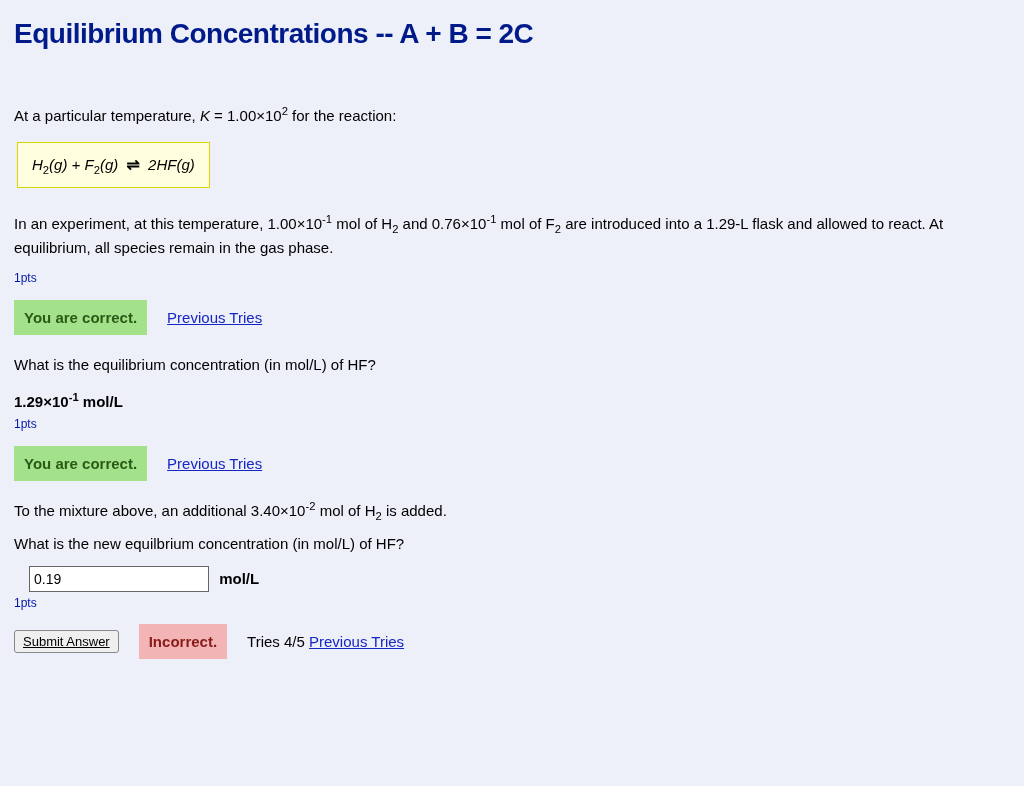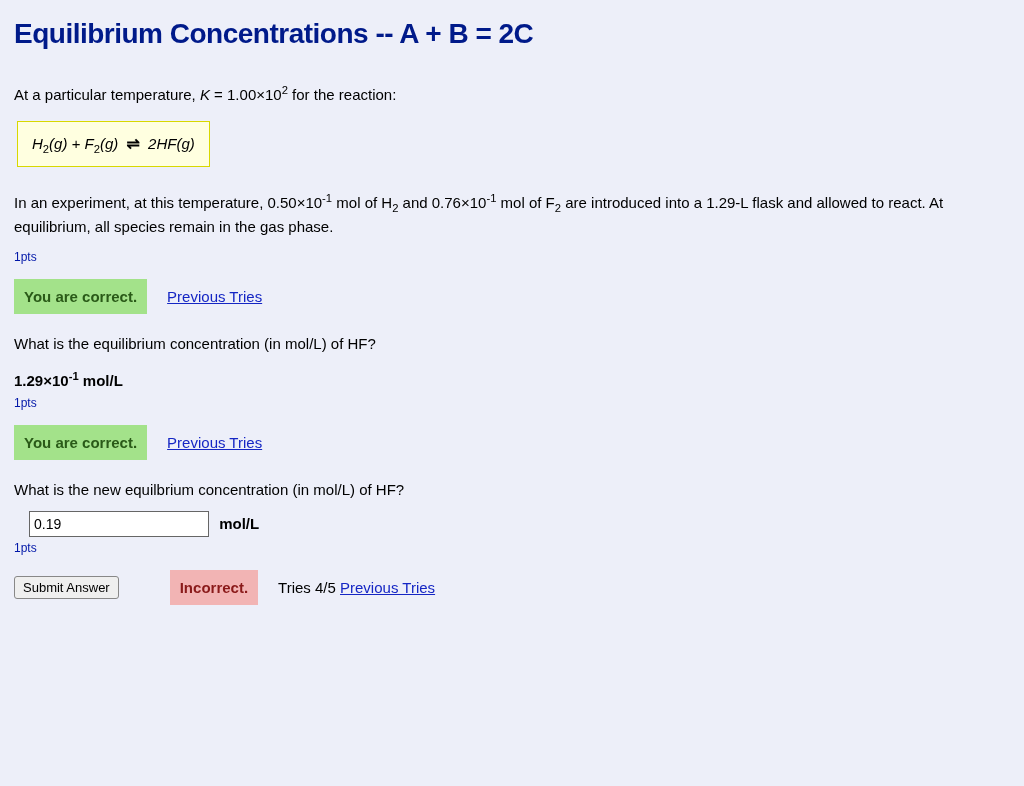--- a/index.html
+++ b/index.html
@@ -12,21 +12,21 @@
     line-height: 1.55;
   }
   .page {
     padding: 12px 14px 20px 14px;
     width: 1000px;
   }
   h1.title {
     color: #001a8a;
     font-size: 28px;
     font-weight: 800;
-    margin: 0 0 28px 0;
+    margin: 0 0 49px 0;
     letter-spacing: -0.5px;
   }
   p { margin: 6px 0 10px 0; }
   .eqbox {
     display: inline-block;
     background: #ffffe0;
     border: 1px solid #d8d800;
     padding: 10px 14px;
     font-style: italic;
     margin: 4px 0 18px 3px;
@@ -59,21 +59,20 @@
     font-weight: bold;
     font-size: 15px;
   }
   .badge.correct {
     background: #a3e28a;
     color: #2a5a18;
   }
   .badge.incorrect {
     background: #f2b4b4;
     color: #8a1a1a;
-    margin-left: 31px;
   }
   a.prevtries {
     color: #1526c4;
     text-decoration: underline;
     font-size: 15px;
   }
   input[type=text].ans {
     font-family: Arial, sans-serif;
     font-size: 14px;
     width: 170px;
@@ -89,20 +88,21 @@
     font-size: 15px;
   }
   button.submit {
     font-family: Arial, sans-serif;
     font-size: 13px;
     padding: 3px 8px;
     background: #efefef;
     border: 1px solid #888;
     border-radius: 3px;
     cursor: pointer;
+    text-decoration: underline;
   }
   .tries-text {
     font-size: 15px;
     color: #000;
   }
   .mt { margin-top: 16px; }
   .arrow {
     font-style: normal;
     font-weight: bold;
     font-size: 16px;
@@ -117,21 +117,21 @@
 
   <p>
     <span>At a particular temperature, </span><span class="ital">K</span><span> = 1.00×10</span><sup>2</sup><span> for the reaction:</span>
   </p>
 
   <div class="eqbox">
     <span>H</span><sub>2</sub><span>(g)</span><span> + </span><span>F</span><sub>2</sub><span>(g)</span> <span class="arrow">⇌</span><span>  2HF</span><span>(g)</span>
   </div>
 
   <p>
-    <span>In an experiment, at this temperature, 0.50×10</span><sup>-1</sup><span> mol of H</span><sub>2</sub><span> and 0.76×10</span><sup>-1</sup><span> mol of F</span><sub>2</sub><span> are introduced into a 1.29-L flask and allowed to react. At equilibrium, all species remain in the gas phase.</span>
+    <span>In an experiment, at this temperature, 1.00×10</span><sup>-1</sup><span> mol of H</span><sub>2</sub><span> and 0.76×10</span><sup>-1</sup><span> mol of F</span><sub>2</sub><span> are introduced into a 1.29-L flask and allowed to react. At equilibrium, all species remain in the gas phase.</span>
   </p>
 
 
   <div class="pts">1pts</div>
 
   <div class="feedback-row">
     <span class="badge correct">You are correct.</span>
     <a href="#" class="prevtries">Previous Tries</a>
   </div>
 
@@ -140,20 +140,23 @@
   <div class="answer-line">
     <span>1.29×10</span><sup>-1</sup><span> mol/L</span>
   </div>
   <div class="pts">1pts</div>
 
   <div class="feedback-row">
     <span class="badge correct">You are correct.</span>
     <a href="#" class="prevtries">Previous Tries</a>
   </div>
 
+  <p class="mt">
+    <span>To the mixture above, an additional 3.40×10</span><sup>-2</sup><span> mol of H</span><sub>2</sub><span> is added.</span>
+  </p>
   <p>What is the new equilbrium concentration (in mol/L) of HF?</p>
 
   <div>
     <input type="text" class="ans" value="0.19" style="">
     <span class="unit-inline">mol/L</span>
   </div>
   <div class="pts">1pts</div>
 
   <div class="feedback-row">
     <button class="submit">Submit Answer</button>

